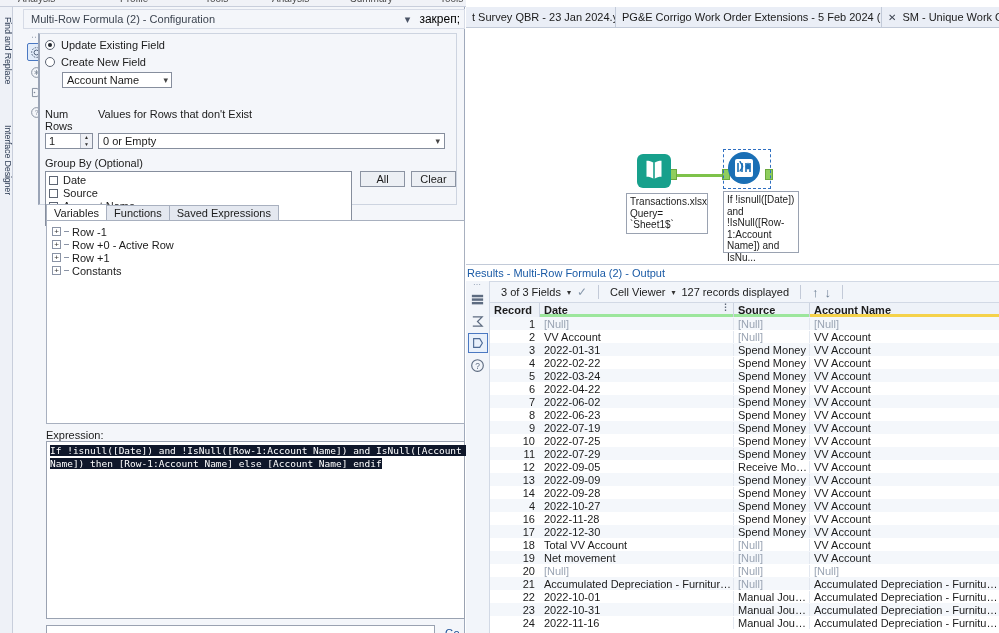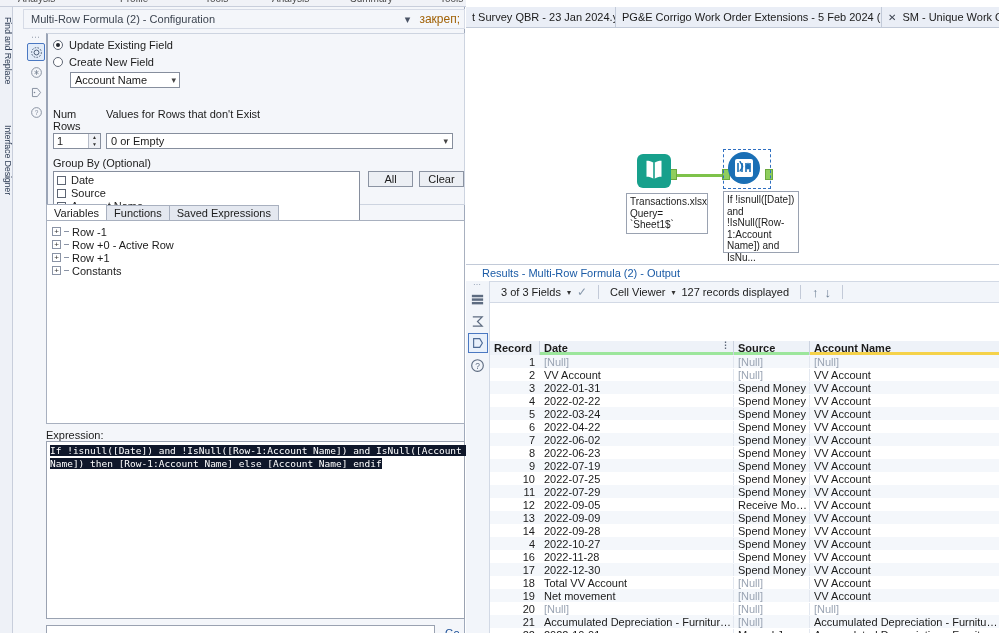--- a/index.html
+++ b/index.html
@@ -47,38 +47,38 @@
     position: absolute; left: 10px; top: 2px; width: 442px; height: 20px;
     background: #f4f6fa; border: 1px solid #d6dbe6;
     display: flex; align-items: center;
   }
   .cfg-title-text { font-size: 11px; color: #3c4450; padding-left: 7px; }
   .cfg-title-actions {
     position: absolute; right: 4px; top: 1px;
     display: flex; align-items: center; gap: 9px;
   }
   .chev { font-size: 11px; color: #4a5466; cursor: default; line-height: 16px; }
-  .pin { font-size: 12px; color: #a16207; line-height: 16px; }
+  .pin { font-size: 12px; color: #000000; line-height: 16px; }
 
   
   .icon-rail {
     position: absolute; left: 13px; top: 26px; width: 20px; height: 100px;
   }
   .rail-dots { font-size: 9px; color: #8a93a5; text-align: center; letter-spacing:1px; height: 8px; line-height: 8px;}
   .rail-ico {
     width: 18px; height: 18px; margin: 2px auto 0;
     display: flex; align-items: center; justify-content: center;
     border-radius: 2px; font-size: 12px; color: #5b6piece;
   }
   .rail-ico svg { display:block; }
   .rail-ico.sel { border: 1px solid #4a78c2; background: #e2ecf9; }
 
   
   .cfg-body {
-    position: absolute; left: 33px; top: 26px; width: 419px; height: 172px;
+    position: absolute; left: 25px; top: 26px; width: 419px; height: 172px;
     background: #f4f6fa; border: 1px solid #cdd4e0; border-left: 2px solid #9aa4b6;
   }
   .radio-row { display: flex; align-items: center; margin: 5px 0 0 5px; }
   .radio {
     width: 10px; height: 10px; border-radius: 50%;
     border: 1px solid #5d6573; background: #fff; margin-right: 6px;
     position: relative; flex: none;
   }
   .radio.on::after {
     content: ''; position: absolute; left: 2px; top: 2px;
@@ -220,21 +220,21 @@
   .lbl-box {
     position: absolute; background: #fff; border: 1px solid #9aa2b1;
     font-size: 10px; line-height: 11.5px; padding: 2px 3px; color: #1b1b1b;
   }
   .lbl-input { left: 160px; top: 165px; width: 82px; }
   .lbl-mrf   { left: 257px; top: 163px; width: 76px; height: 62px; }
 
   
   .results { position: absolute; left: 0; top: 265px; width: 533px; height: 368px; background: #fff; }
   .results-title {
-    height: 16px; display: flex; align-items: center; padding-left: 16px;
+    height: 16px; display: flex; align-items: center; padding-left: 1px;
     font-size: 11px; color: #1b5ba6; background: #fff;
   }
   .res-toolbar {
     height: 22px; background: #f2f5fa; border-top: 1px solid #d2d9e5; border-bottom: 1px solid #d2d9e5;
     display: flex; align-items: center; padding-left: 35px; gap: 6px; font-size: 11px;
   }
   .tb-sep { width: 1px; height: 14px; background: #c3cad8; margin: 0 5px; }
   .caret { font-size: 8px; color: #333; }
   .check { color: #8a9aad; font-size: 12px; }
   .arrow-up, .arrow-dn { color: #6a7c92; font-size: 13px; }
@@ -245,21 +245,21 @@
   }
   .res-rail .dots { font-size: 8px; color: #93a0b3; text-align: center; height:7px; line-height:7px; letter-spacing:1px;}
   .res-rail-ico {
     width: 20px; height: 20px; margin: 1px auto 2px;
     display: flex; align-items: center; justify-content: center; color: #4d5b70;
   }
   .res-rail-ico.boxed { border: 1px solid #4a78c2; background: #e8f0fb; }
 
   
   .tbl { position: absolute; left: 24px; top: 38px; width: 509px; height: 330px; overflow: hidden; }
-  .thead { display: flex; height: 14px; background: #eef2f8; font-weight: bold; font-size: 11px; margin-top: 38px; }
+  .thead { display: flex; height: 14px; background: #eef2f8; font-weight: bold; font-size: 11px; }
   .th {
     position: relative; border-right: 1px solid #ccd3e0;
     display: flex; align-items: center; padding-left: 4px; overflow: hidden;
   }
   .th .ul { position: absolute; left: 0; bottom: 0; height: 3px; width: 100%; }
   .th-record { width: 50px; justify-content: flex-start; }
   .th-date { width: 194px; }
   .th-source { width: 76px; }
   .th-account { width: 189px; border-right: none; }
   .th-grip { position: absolute; right: 3px; top: 2px; font-size: 9px; color: #5c6677; letter-spacing: 0; line-height: 4px;}

